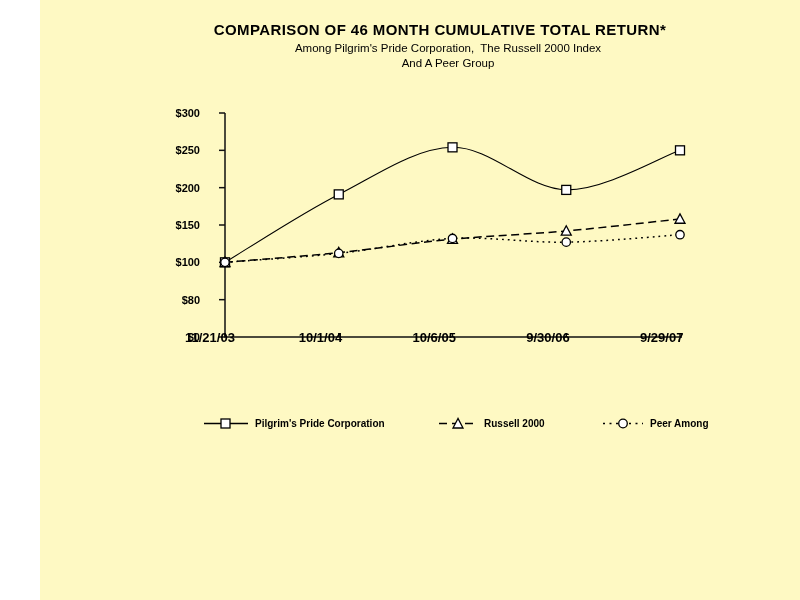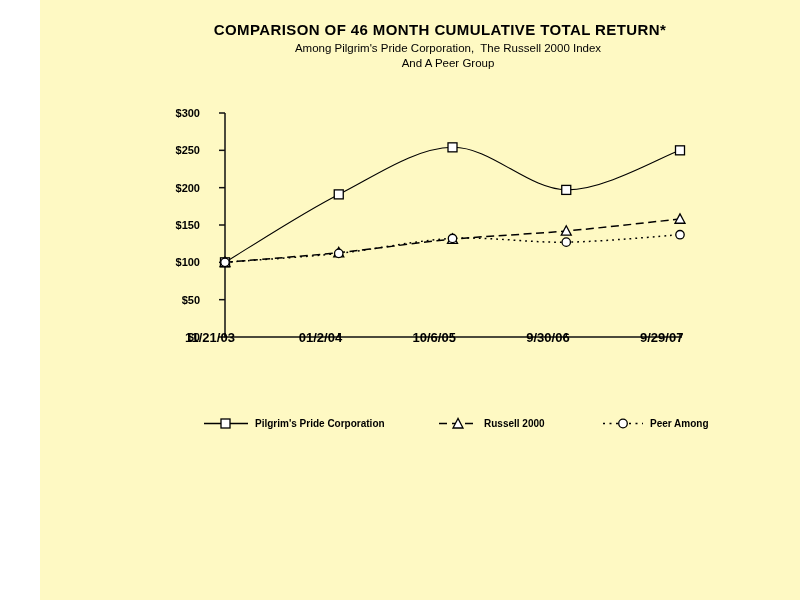--- a/index.html
+++ b/index.html
@@ -62,28 +62,28 @@
       <polygon points="526.25,225.77333333333334 521.25,235.17333333333332 531.25,235.17333333333332" class="marker"></polygon>
       <polygon points="640,213.82666666666668 635,223.22666666666666 645,223.22666666666666" class="marker"></polygon>
       <circle cx="185" cy="262.33333333333337" r="4.2" class="marker"></circle>
       <circle cx="298.75" cy="253.37333333333333" r="4.2" class="marker"></circle>
       <circle cx="412.5" cy="238.44" r="4.2" class="marker"></circle>
       <circle cx="526.25" cy="242.17333333333335" r="4.2" class="marker"></circle>
       <circle cx="640" cy="234.70666666666665" r="4.2" class="marker"></circle>
     </svg>
   <div id="plot-layer">
       <div class="ylabel" style="top: 330px;">$0</div>
-      <div class="ylabel" style="top: 292.667px;">$50</div>
+      <div class="ylabel" style="top: 292.667px;">$80</div>
       <div class="ylabel" style="top: 255.333px;">$100</div>
       <div class="ylabel" style="top: 218px;">$150</div>
       <div class="ylabel" style="top: 180.667px;">$200</div>
       <div class="ylabel" style="top: 143.333px;">$250</div>
       <div class="ylabel" style="top: 106px;">$300</div>
       <div class="xlabel" style="left: 145px;">11/21/03</div>
-      <div class="xlabel" style="left: 258.75px;">01/2/04</div>
+      <div class="xlabel" style="left: 258.75px;">10/1/04</div>
       <div class="xlabel" style="left: 372.5px;">10/6/05</div>
       <div class="xlabel" style="left: 486.25px;">9/30/06</div>
       <div class="xlabel" style="left: 600px;">9/29/07</div>
     </div>
 
   <div class="legend">
     <div class="legend-item" style="left:163px">
       <svg width="46" height="17">
         <line x1="1" y1="8.5" x2="45" y2="8.5"></line>
         <rect x="18" y="4" width="9" height="9"></rect>

